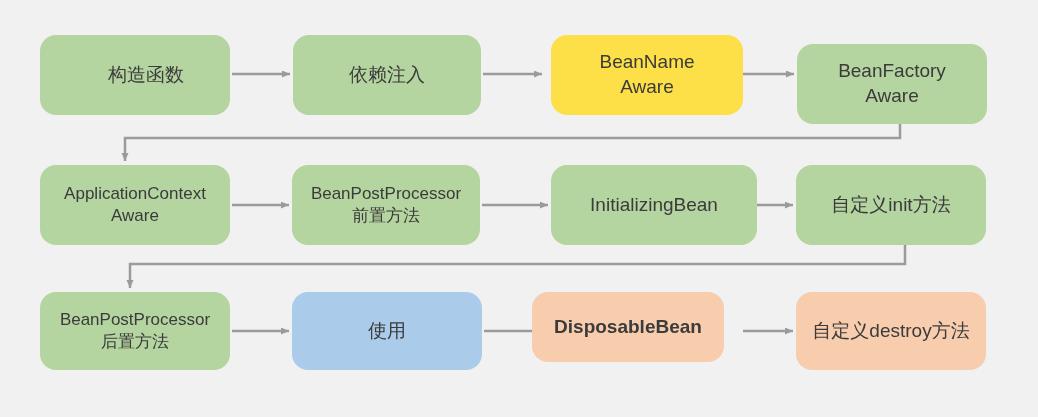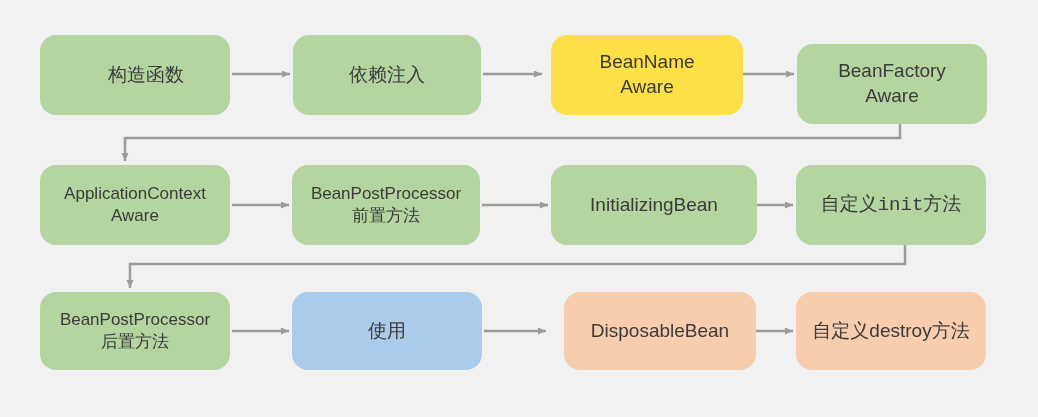--- a/index.html
+++ b/index.html
@@ -54,21 +54,21 @@
   .n0  { left: 40px;  top: 35px;  width: 190px; height: 80px; }
   .n1  { left: 293px; top: 35px;  width: 188px; height: 80px; }
   .n2  { left: 545px; top: 35px;  width: 192px; height: 80px; }
   .n3  { left: 797px; top: 44px;  width: 190px; height: 80px; }
   .n4  { left: 40px;  top: 165px; width: 190px; height: 80px; }
   .n5  { left: 292px; top: 165px; width: 188px; height: 80px; }
   .n6  { left: 551px; top: 165px; width: 206px; height: 80px; }
   .n7  { left: 796px; top: 165px; width: 190px; height: 80px; }
   .n8  { left: 40px;  top: 292px; width: 190px; height: 78px; }
   .n9  { left: 292px; top: 292px; width: 190px; height: 78px; }
-  .n10 { left: 564px; top: 292px; width: 192px; height: 78px; }
+  .n10 { left: 532px; top: 292px; width: 192px; height: 70px; font-weight: bold; }
   .n11 { left: 796px; top: 292px; width: 190px; height: 78px; }
 </style>
 </head>
 <body>
 
 <div class="canvas" style="background: rgb(241, 241, 242);">
 
   <svg class="edge-layer" width="1038" height="417" viewBox="0 0 1038 417" xmlns="http://www.w3.org/2000/svg">
     <defs>
       <marker id="arrowhead" markerUnits="userSpaceOnUse" markerWidth="10" markerHeight="8" refX="8" refY="3.5" orient="auto">
@@ -98,21 +98,21 @@
   <div class="node n2" style="background: #fde047; margin-left: 6px;">BeanName
 Aware</div>
   <div class="node n3" style="background: rgb(180, 212, 160);">BeanFactory
 Aware</div>
 
   <div class="node n4 small" style="background: rgb(180, 212, 160);">ApplicationContext
 Aware</div>
   <div class="node n5 small" style="background: rgb(180, 212, 160);">BeanPostProcessor
 前置方法</div>
   <div class="node n6" style="background: rgb(180, 212, 160);">InitializingBean</div>
-  <div class="node n7" style="background: rgb(180, 212, 160); font-family: Liberation Mono, monospace;">自定义init方法</div>
+  <div class="node n7" style="background: rgb(180, 212, 160);">自定义init方法</div>
 
   <div class="node n8 small" style="background: rgb(180, 212, 160);">BeanPostProcessor
 后置方法</div>
   <div class="node n9" style="background: rgb(170, 203, 233);">使用</div>
   <div class="node n10" style="background: rgb(247, 205, 174);">DisposableBean</div>
   <div class="node n11" style="background: rgb(247, 205, 174);">自定义destroy方法</div>
 
 </div>
 
 </body></html>

